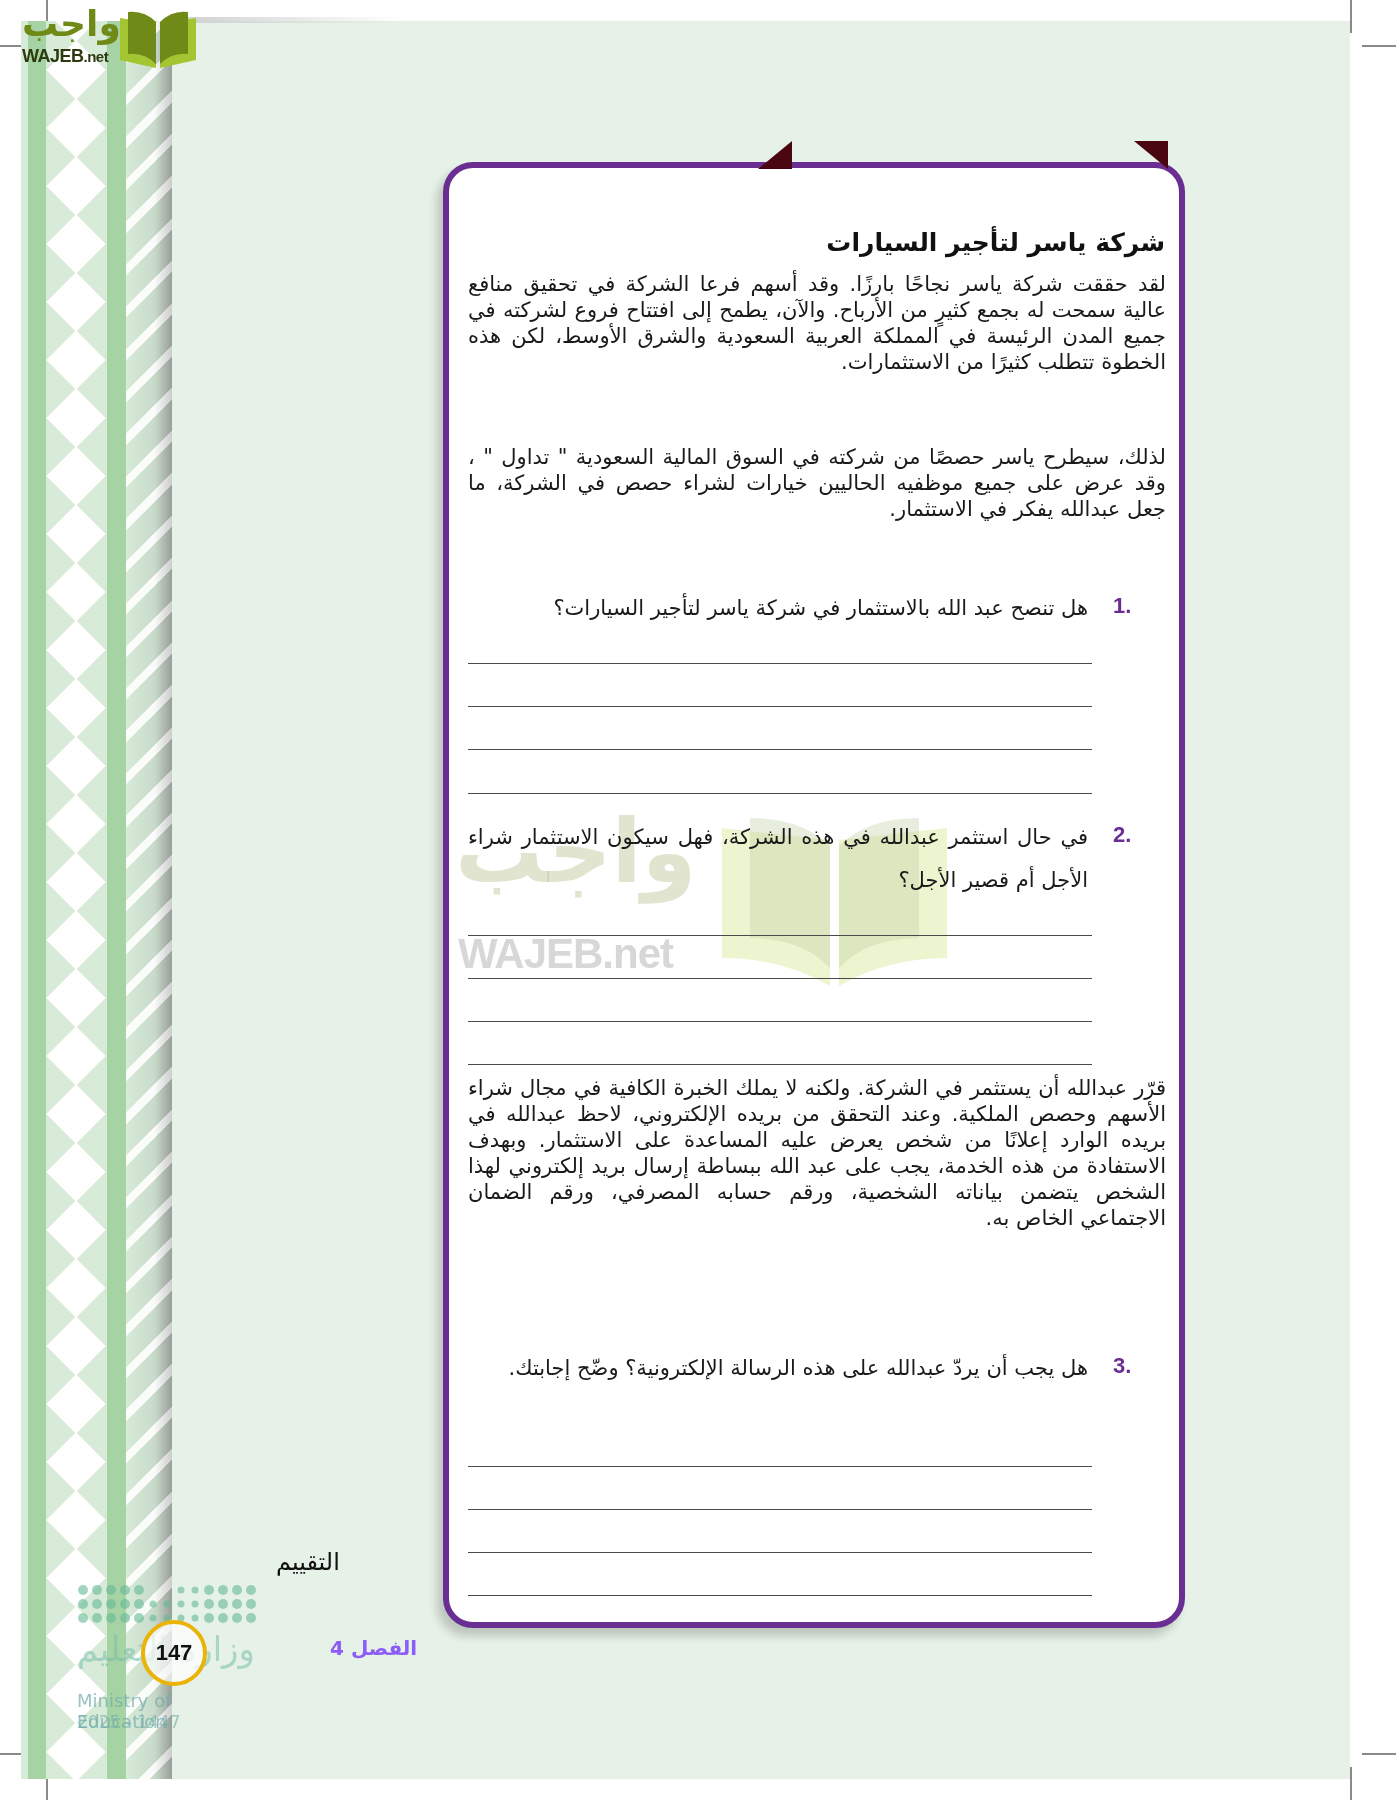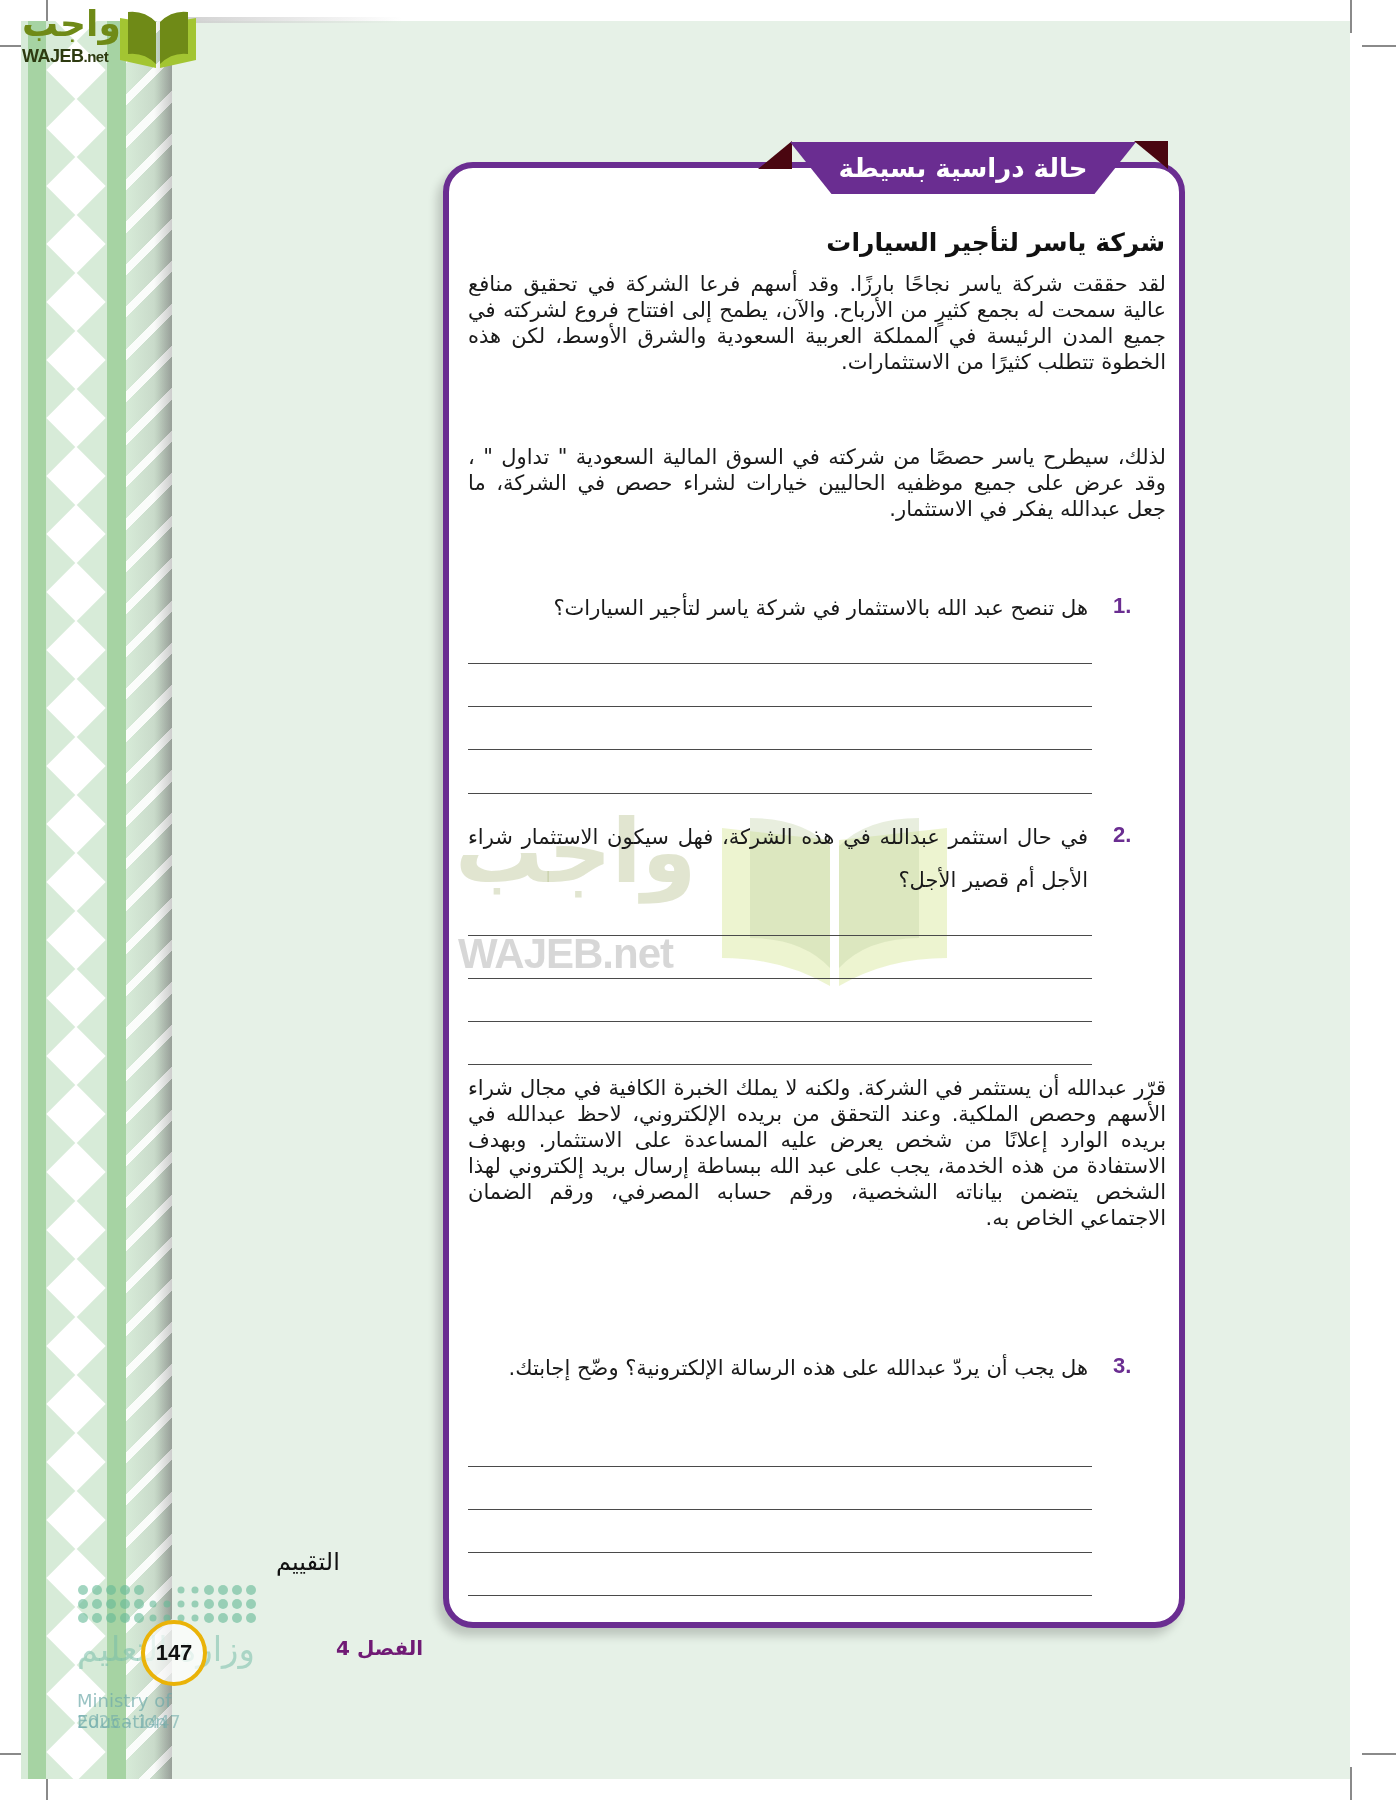--- a/index.html
+++ b/index.html
@@ -63,21 +63,21 @@
   .ministry { position:absolute; left:75px; top:1580px; width:185px; height:140px; }
   .moe-dots { position:absolute; left:0; top:0; width:185px; height:50px; }
   .moe-ar { position:absolute; left:2px; top:52px; font-size:34px; color:rgba(120,190,170,0.55); direction:rtl;
         font-family:"DejaVu Sans", sans-serif; line-height:1; }
   .moe-en { position:absolute; left:2px; top:110px; font-size:18px; color:rgba(110,170,170,0.7); font-family:"DejaVu Sans", sans-serif; }
   .moe-year { position:absolute; left:2px; top:132px; font-size:17px; color:rgba(110,170,170,0.6); font-family:"DejaVu Sans", sans-serif; }
   .page-num { position:absolute; left:141px; top:1620px; width:58px; height:58px; border:4px solid #eab308;
         border-radius:50%; background:rgba(255,255,255,0.7); text-align:center; line-height:58px;
         font-size:22px; font-weight:bold; color:#111; font-family:"Liberation Sans", sans-serif; }
   .chapter-label { position:absolute; left:244px; top:1548px; font-size:24px; color:#111; direction:rtl; font-family:"DejaVu Sans", sans-serif;margin-left:32px; }
-  .chapter-num { position:absolute; left:330px; top:1636px; font-size:20px; font-weight:bold; color:#701a75; direction:rtl; font-family:"DejaVu Sans", sans-serif;margin-left:6px; }
+  .chapter-num { position:absolute; left:330px; top:1636px; font-size:20px; font-weight:bold; color:#8b5cf6; direction:rtl; font-family:"DejaVu Sans", sans-serif; }
 </style>
 </head>
 <body>
 
 <div class="crop" style="left:0;top:45px;width:36px;height:1.5px;"></div>
 <div class="crop" style="left:46px;top:0;width:1.5px;height:34px;"></div>
 <div class="crop" style="left:1362px;top:45px;width:34px;height:1.5px;"></div>
 <div class="crop" style="left:1350px;top:0;width:1.5px;height:33px;"></div>
 <div class="crop" style="left:0;top:1753px;width:34px;height:1.5px;"></div>
 <div class="crop" style="left:46px;top:1767px;width:1.5px;height:33px;"></div>
@@ -135,23 +135,20 @@
     <path d="M78 10 L42 16 L42 60 L78 52 Z" fill="#a3c532"></path>
     <path d="M10 4 Q26 2 38 14 L38 56 Q26 44 10 46 Z" fill="#6f8a17"></path>
     <path d="M70 4 Q54 2 42 14 L42 56 Q54 44 70 46 Z" fill="#6f8a17"></path>
   </svg>
 </div>
 
 <div class="card"></div>
 <div class="badge-wrap">
   <div class="badge-ear-l"></div>
   <div class="badge-ear-r"></div>
-  <div class="badge">
-    <div class="badge-text">حالة دراسية بسيطة</div>
-  </div>
 </div>
 
 <div class="case-title">شركة ياسر لتأجير السيارات</div>
 
 <div class="para" style="top:271px;">لقد حققت شركة ياسر نجاحًا بارزًا. وقد أسهم فرعا الشركة في تحقيق منافع عالية سمحت له بجمع كثيرٍ من الأرباح. والآن، يطمح إلى افتتاح فروع لشركته في جميع المدن الرئيسة في المملكة العربية السعودية والشرق الأوسط، لكن هذه الخطوة تتطلب كثيرًا من الاستثمارات.</div>
 <div class="para" style="top:444px;">لذلك، سيطرح ياسر حصصًا من شركته في السوق المالية السعودية " تداول " ، وقد عرض على جميع موظفيه الحاليين خيارات لشراء حصص في الشركة، ما جعل عبدالله يفكر في الاستثمار.</div>
 
 <div class="qnum" style="left:1113px;top:593px;">1.</div>
 <div class="qtext" style="top:587px;">هل تنصح عبد الله بالاستثمار في شركة ياسر لتأجير السيارات؟</div>
 <div class="aline" style="top:663px;"></div>

